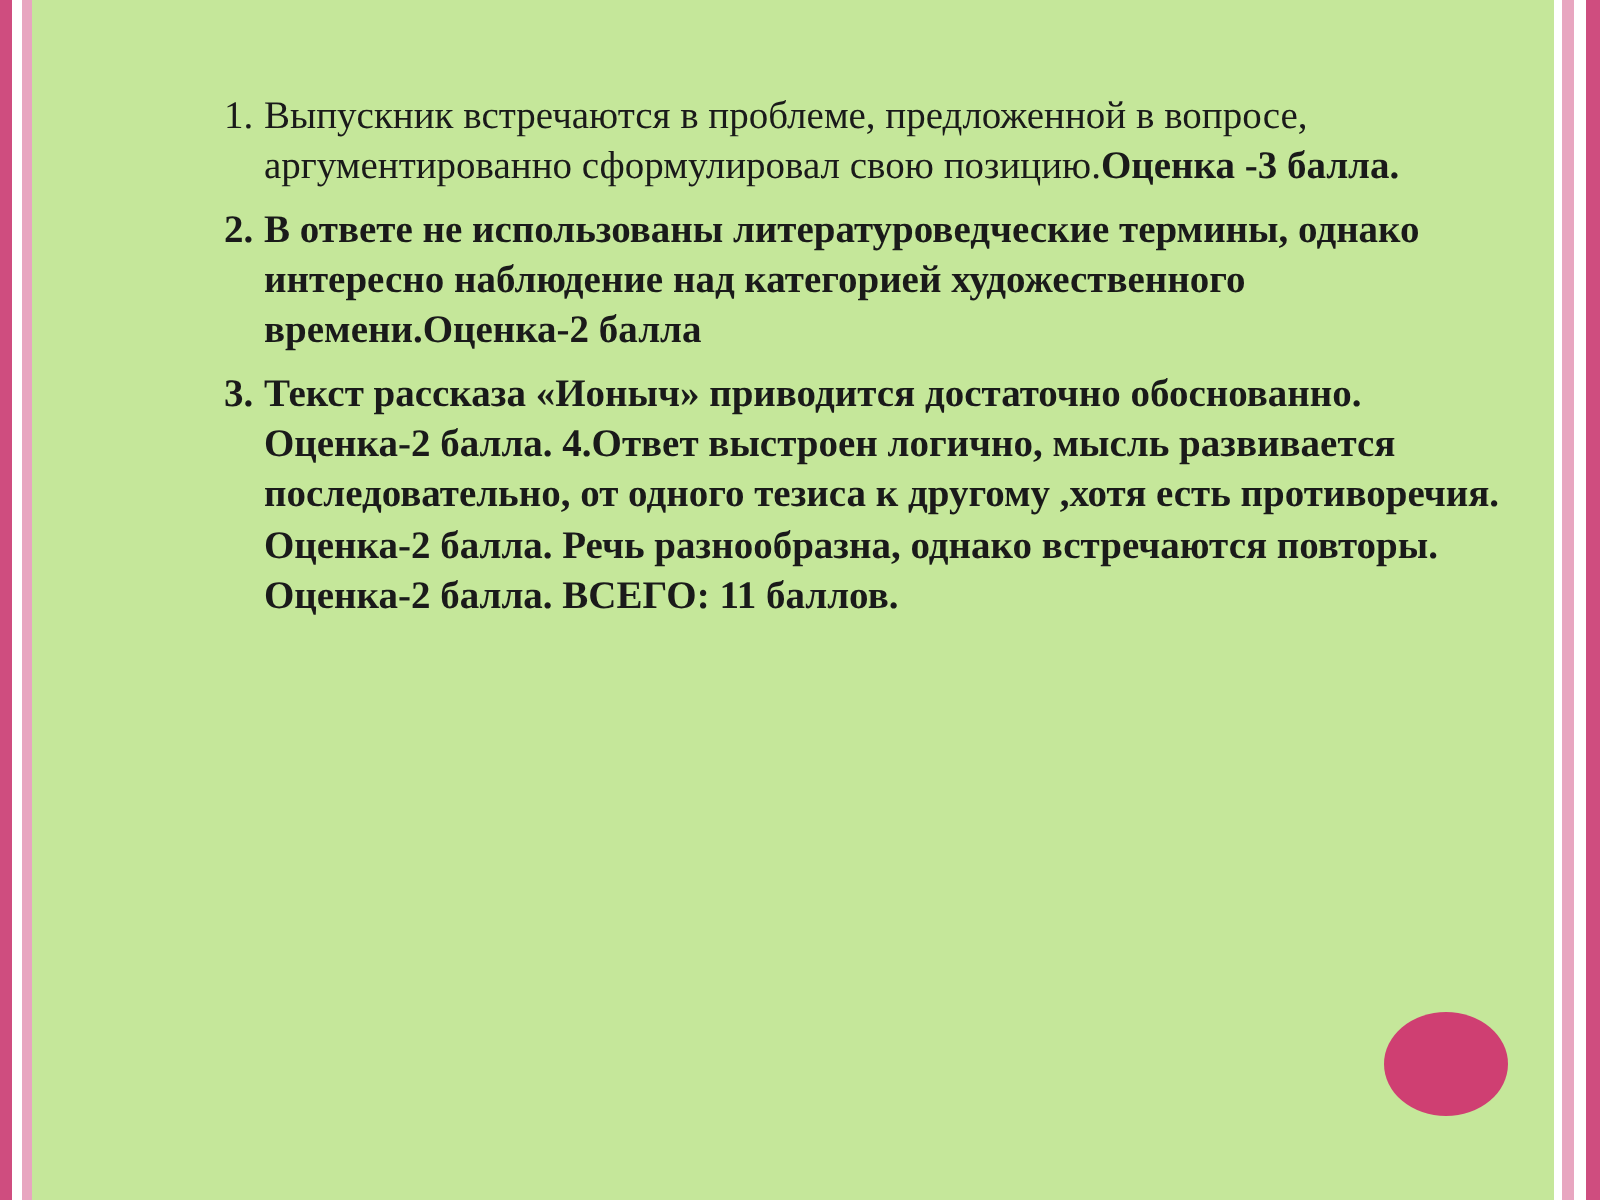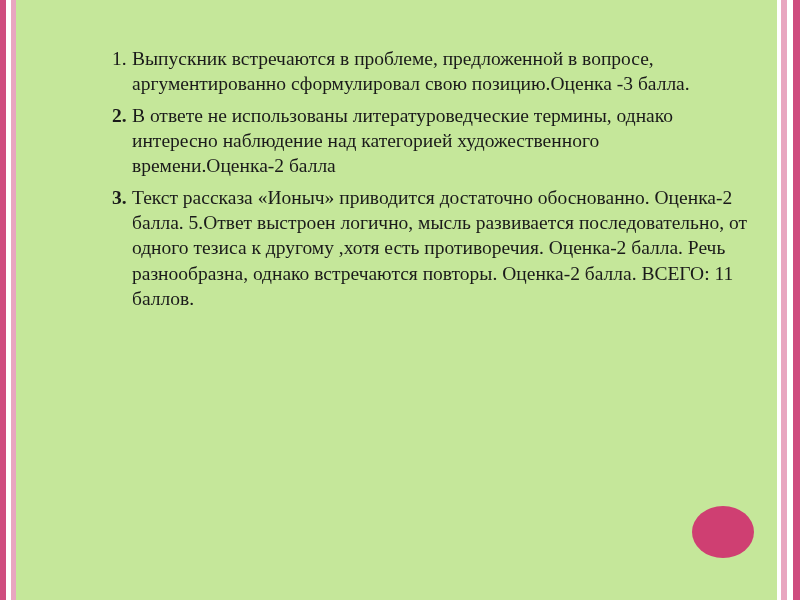--- a/index.html
+++ b/index.html
@@ -82,21 +82,21 @@
     margin-bottom: 6px;
     padding-left: 20px;
     text-align: left;
   }
   ol.body-list li .num {
     position: absolute;
     left: 0;
     top: 0;
   }
   .b {
-    font-weight: normal;
+    font-weight: bold;
   }
   li.item-1 {
     font-weight: normal;
   }
   li.item-2, li.item-3 {
     font-weight: bold;
   }
   li.item-1 .num {
     font-weight: normal;
   }
@@ -129,20 +129,20 @@
 
       <li class="item-1">
         <span class="num">1.</span><span>Выпускник встречаются в проблеме, предложенной в вопросе, аргументированно сформулировал свою позицию.</span><span class="b">Оценка -3 балла.</span>
       </li>
 
       <li class="item-2">
         <span class="num">2.</span><span class="b">В ответе не использованы литературоведческие термины,  однако интересно наблюдение над категорией художественного времени.Оценка-2 балла</span>
       </li>
 
       <li class="item-3">
-        <span class="num">3.</span><span class="b">Текст рассказа  «Ионыч» приводится достаточно обоснованно.  Оценка-2 балла. 5.Ответ выстроен логично, мысль развивается последовательно, от одного тезиса к другому ,хотя есть противоречия. Оценка-2 балла.   Речь разнообразна, однако встречаются повторы. Оценка-2 балла.   ВСЕГО: 11 баллов.</span>
+        <span class="num">3.</span><span class="b">Текст рассказа  «Ионыч» приводится достаточно обоснованно.  Оценка-2 балла. 4.Ответ выстроен логично, мысль развивается последовательно, от одного тезиса к другому ,хотя есть противоречия. Оценка-2 балла.   Речь разнообразна, однако встречаются повторы. Оценка-2 балла.   ВСЕГО: 11 баллов.</span>
       </li>
 
     </ol>
   </div>
 
   <div class="dot"></div>
 </div>
 
 </body></html>

